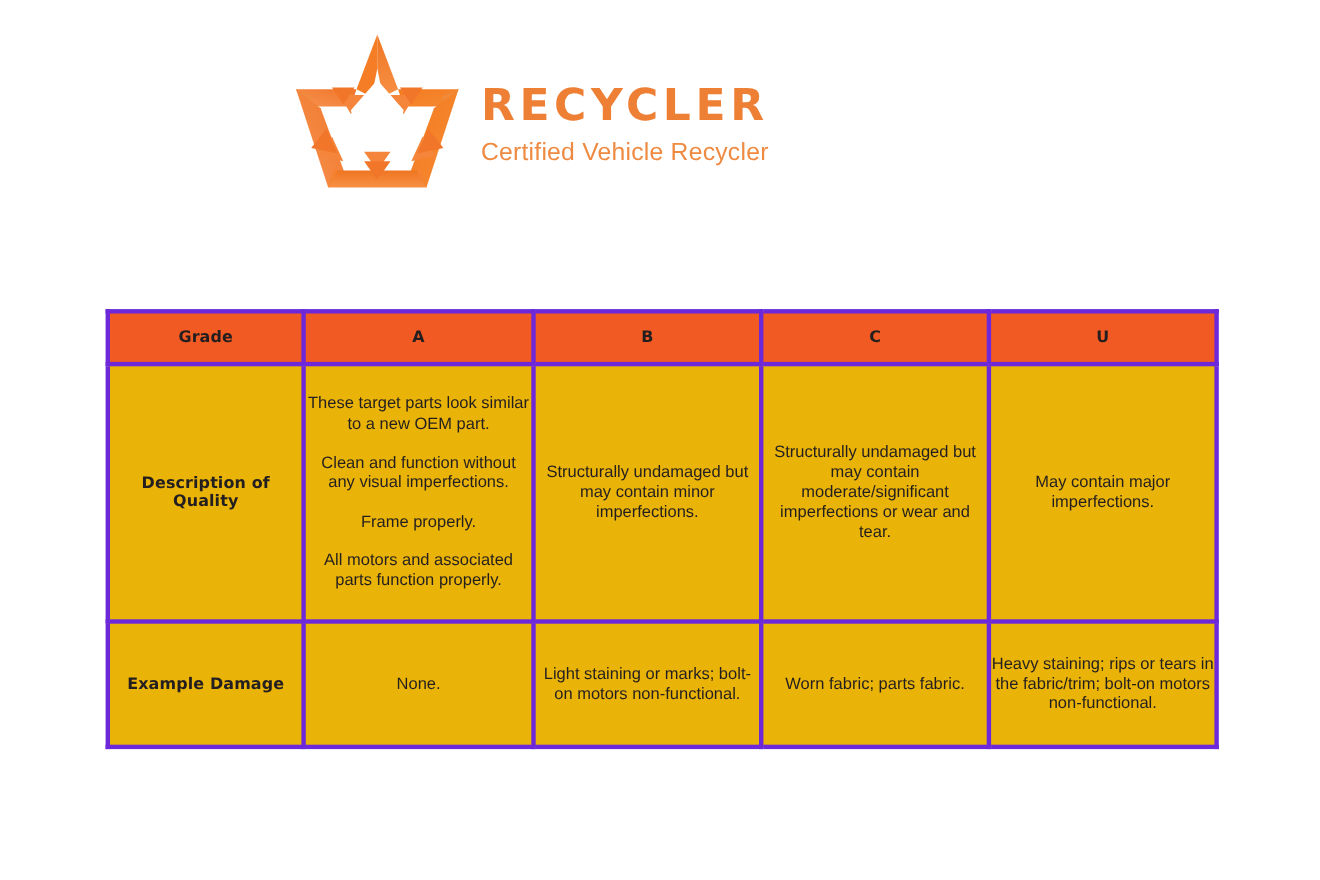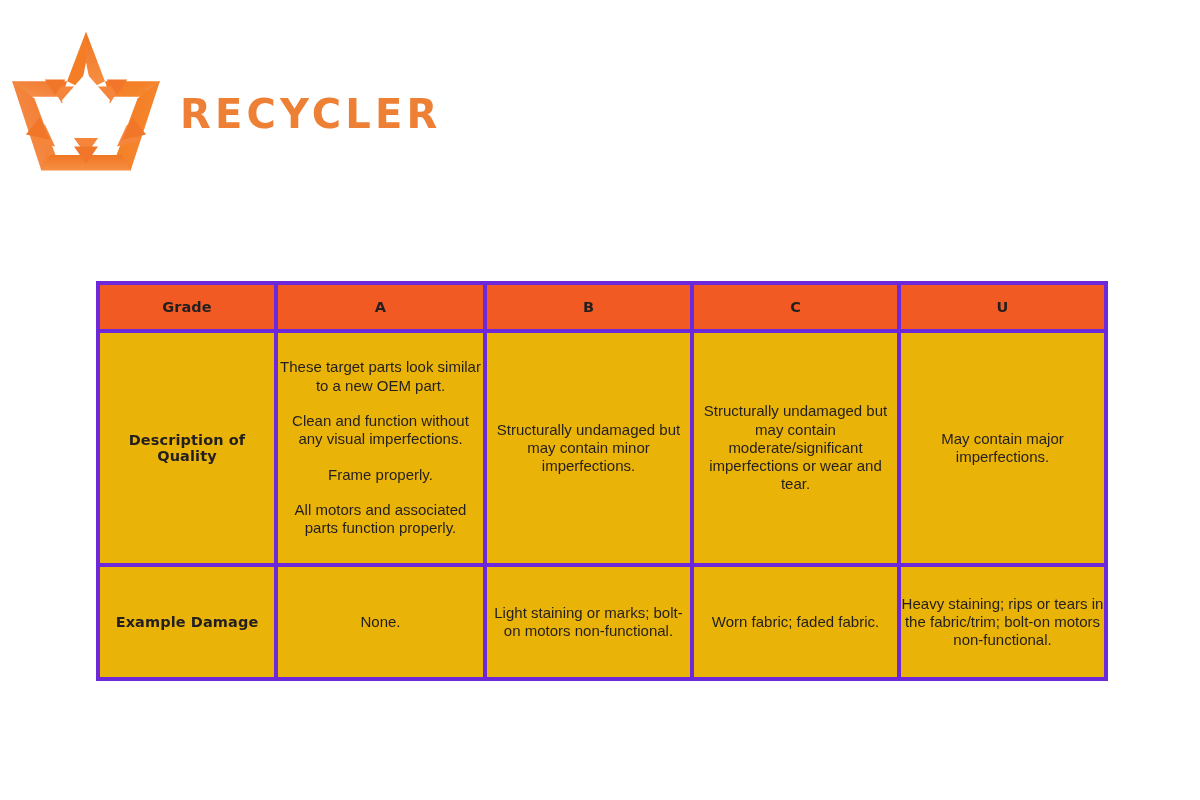--- a/index.html
+++ b/index.html
@@ -22,21 +22,21 @@
     background: #ffffff;
   }
 
   
   .logo-block {
     position: absolute;
     left: 0;
     top: 28px;
     width: 956px;
     display: flex;
-    justify-content: flex-start;
+    justify-content: center;
     align-items: center;
   }
   .logo-inner {
     display: flex;
     align-items: center;
     gap: 8px;
   }
   .logo-star {
     width: 172px;
     height: 146px;
@@ -193,20 +193,21 @@
 
           <path d="M48 166 L152 166 L142 148 L58 148 Z" fill="url(#gB)"></path>
           <path d="M86 128 L114 128 L100 148 Z" fill="#f5853a"></path>
           <path d="M86 138 L114 138 L100 158 Z" fill="#f2762a"></path>
 
           <path d="M100 52 L128 84 L116 124 L84 124 L72 84 Z" fill="#ffffff"></path>
         </g>
       </svg>
       <div class="logo-words">
         <div class="logo-title">RECYCLER</div>
+        <div class="logo-tagline">Certified Vehicle Recycler</div>
       </div>
     </div>
   </div>
 
 
   <table class="grade-table">
     <colgroup>
       <col class="col-label">
         <col class="col-a">
         <col class="col-b">
@@ -243,21 +244,21 @@
       </tr>
       <tr class="row-dmg">
         <td class="rowlabel">Example Damage</td>
         <td class="cell">
             <p>None.</p>
           </td>
         <td class="cell">
             <p>Light staining or marks; bolt-on motors non-functional.</p>
           </td>
         <td class="cell">
-            <p>Worn fabric; faded fabric.</p>
+            <p>Worn fabric; parts fabric.</p>
           </td>
         <td class="cell">
             <p>Heavy staining; rips or tears in the fabric/trim; bolt-on motors non-functional.</p>
           </td>
       </tr>
     </tbody>
   </table>
 
 </div>
 

